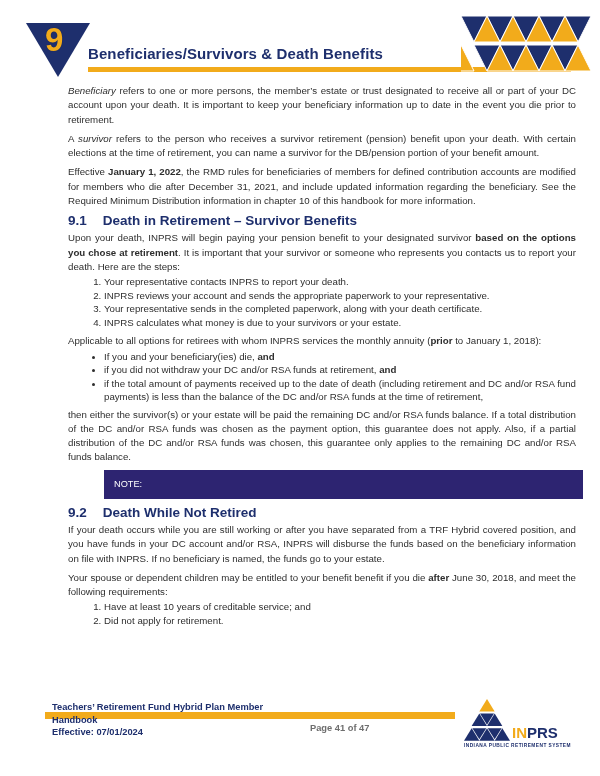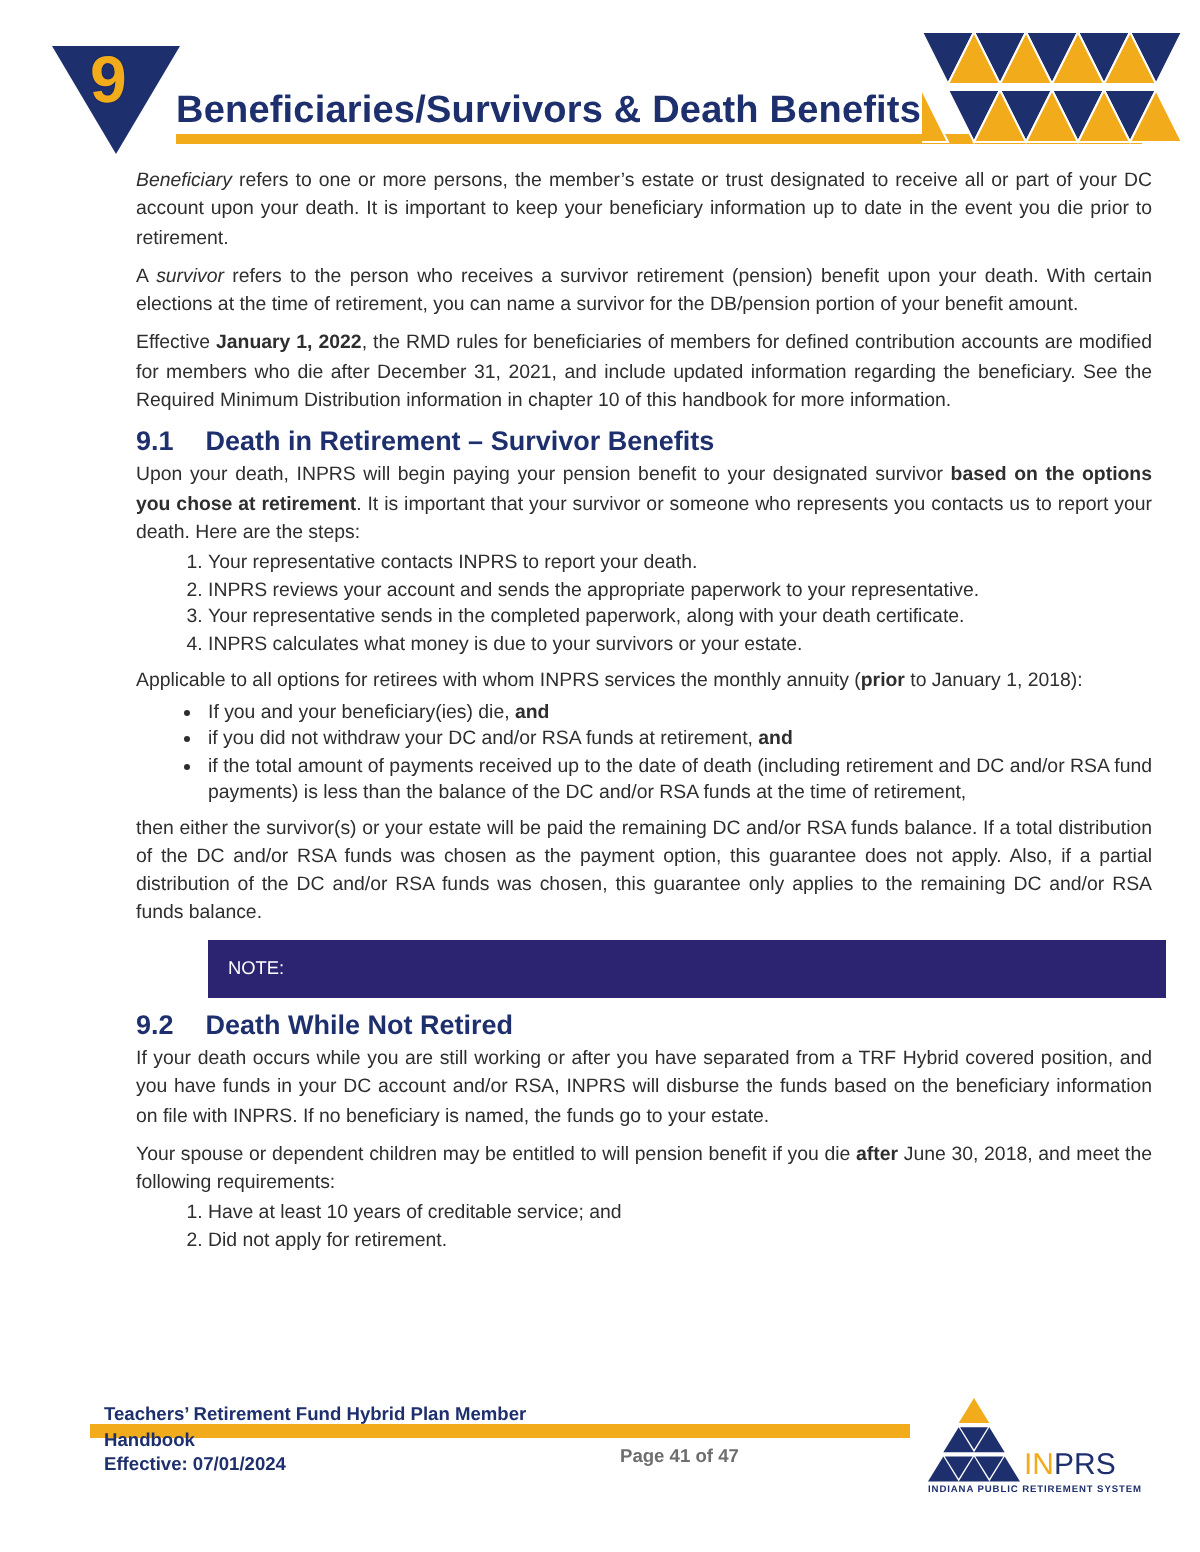--- a/index.html
+++ b/index.html
@@ -23,21 +23,21 @@
   .chapter-mark{position:absolute;left:25px;top:22px;width:66px;height:56px;}
   .chapter-mark svg{display:block;}
   .chapter-num{
     position:absolute;left:20px;top:1px;
     font-size:33px;font-weight:bold;color:var(--gold);
     text-shadow:0 0 1px #13204f;
     line-height:1;
   }
   .page-title{
     position:absolute;left:88px;top:45px;
-    font-size:19px;font-weight:bold;color:var(--navy);
+    font-size:15px;font-weight:bold;color:var(--navy);
     letter-spacing:0.1px;white-space:nowrap;
   }
   .title-underline{
     position:absolute;left:88px;top:67px;width:483px;height:4.5px;
     background:var(--gold);
   }
   .tri-pattern{position:absolute;left:461px;top:16px;}
   
   .main{
     position:absolute;left:68px;top:84px;width:508px;
@@ -71,21 +71,21 @@
   .footer-left{
     position:absolute;left:52px;top:701px;width:245px;
     font-size:9.3px;font-weight:bold;color:var(--navy);line-height:12.5px;
   }
   .page-indicator{
     position:absolute;left:310px;top:723px;
     font-size:9.3px;font-weight:bold;color:#6e6e6e;
   }
   .inprs-logo{position:absolute;left:464px;top:698px;width:125px;}
   .logo-row{display:flex;align-items:flex-end;}
-  .logo-brand{font-weight:normal;font-size:15px;line-height:1;margin-left:2px;margin-bottom:1px;letter-spacing:0;}
+  .logo-brand{font-weight:bold;font-size:15px;line-height:1;margin-left:2px;margin-bottom:1px;letter-spacing:0;}
   .brand-in{color:var(--gold);}
   .brand-prs{color:var(--navy);}
   .logo-tagline{
     margin-top:2px;font-size:4.8px;letter-spacing:0.45px;
     color:var(--navy);white-space:nowrap;font-weight:bold;
   }
 </style>
 </head>
 <body>
 
@@ -155,21 +155,21 @@
 
     <p>then either the survivor(s) or your estate will be paid the remaining DC and/or RSA funds balance. If a total distribution of the DC and/or RSA funds was chosen as the payment option, this guarantee does not apply. Also, if a partial distribution of the DC and/or RSA funds was chosen, this guarantee only applies to the remaining DC and/or RSA funds balance.</p>
 
     <div class="note-box">
       <span class="note-label">NOTE:</span>
     </div>
 
     <h2><span class="sec-num">9.2</span><span>Death While Not Retired</span></h2>
 
     <p>If your death occurs while you are still working or after you have separated from a TRF Hybrid covered position, and you have funds in your DC account and/or RSA, INPRS will disburse the funds based on the beneficiary information on file with INPRS. If no beneficiary is named, the funds go to your estate.</p>
-    <p class="tight"><span>Your spouse or dependent children may be entitled to will pension benefit if you die </span><span class="b">after</span><span> June 30, 2018, and meet the following requirements:</span></p>
+    <p class="tight"><span>Your spouse or dependent children may be entitled to your benefit benefit if you die </span><span class="b">after</span><span> June 30, 2018, and meet the following requirements:</span></p>
 
     <ol class="reqs">
       <li>Have at least 10 years of creditable service; and</li>
       <li>Did not apply for retirement.</li>
     </ol>
   </div>
 
   <div>
     <div class="footer-rule"></div>
     <div class="footer-left">

